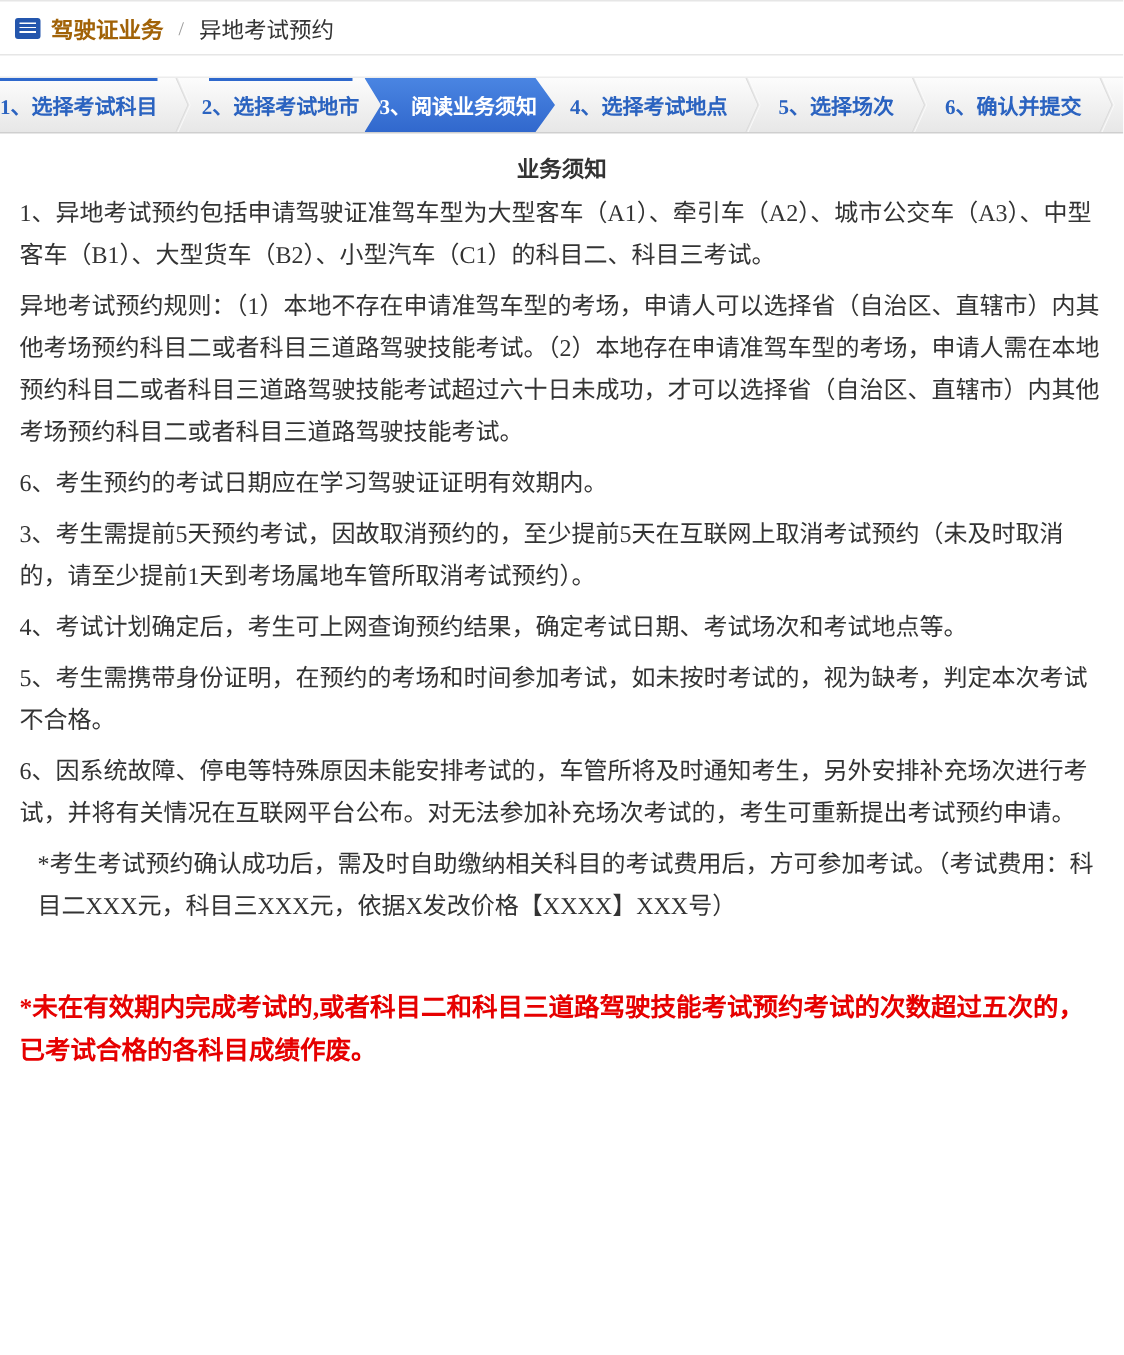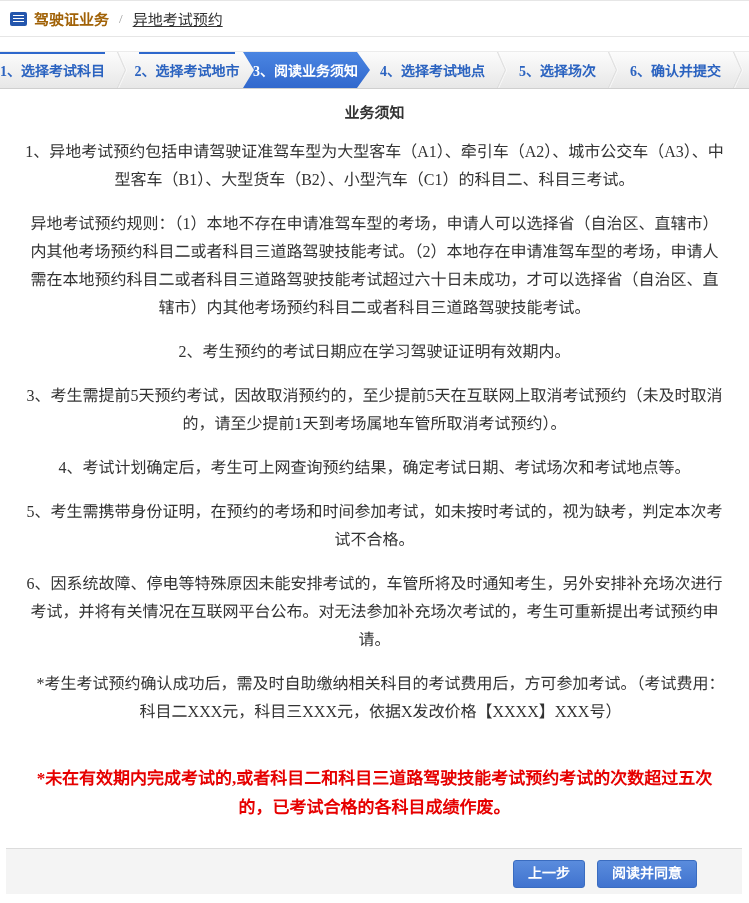--- a/index.html
+++ b/index.html
@@ -17,21 +17,21 @@
   .bc-icon{
     width:17px;height:14px;background:#2456ad;border-radius:2px;
     display:inline-block;position:relative;margin-right:7px;flex:0 0 auto;
   }
   .bc-icon::after{
     content:"";position:absolute;left:3px;right:3px;top:3px;bottom:3px;
     background:repeating-linear-gradient(to bottom,#fff 0 1px,transparent 1px 3px);
   }
   .bc-link{color:#a16207;font-size:15px;font-weight:bold;text-decoration:none;cursor:pointer;}
   .bc-sep{color:#999;font-size:13px;margin:0 10px;}
-  .bc-current{color:#333;font-size:15px;text-decoration:underline;}
+  .bc-current{color:#333;font-size:15px;}
   
   .stepbar{
     margin-top:14px;height:36px;display:flex;align-items:stretch;
     background:linear-gradient(to bottom,#fcfcfc,#e7e7e7);
     border-top:1px solid #ececec;border-bottom:1px solid #cfcfcf;gap:10px;
   }
   .step{
     display:flex;align-items:center;justify-content:center;
     font-size:14px;font-weight:bold;color:#2b63c0;white-space:nowrap;
   }
@@ -60,21 +60,21 @@
   
   .content{padding:0 7px;}
   .notice-title{
     margin:12px 0 0;text-align:center;
     font-size:15px;font-weight:bold;color:#333;
   }
   .notice-subtitle{
     margin:17px 0 9px;text-align:center;
     font-size:20px;font-weight:normal;color:#333;
   }
-  .content p{margin:16px;font-size:16px;line-height:28px;color:#333;text-align:center;}
+  .content p{margin:6px;font-size:16px;line-height:28px;color:#333;}
   p.fee{padding-left:12px;}
   p.warning{
     margin-top:38px;color:#e60000;font-weight:bold;
     font-size:17px;line-height:29px;
   }
   
   .footer{
     position:absolute;left:6px;right:7px;top:847px;height:46px;
     background:#f4f4f4;border-top:1px solid #dcdcdc;
     text-align:right;padding-right:45px;box-sizing:border-box;
@@ -124,28 +124,24 @@
     </div>
     <div class="sep"></div>
     <div class="filler"></div>
   </div>
 
   <div class="content">
     <h3 class="notice-title">业务须知</h3>
 
     <p>1、异地考试预约包括申请驾驶证准驾车型为大型客车（A1）、牵引车（A2）、城市公交车（A3）、中型客车（B1）、大型货车（B2）、小型汽车（C1）的科目二、科目三考试。</p>
     <p>异地考试预约规则：（1）本地不存在申请准驾车型的考场，申请人可以选择省（自治区、直辖市）内其他考场预约科目二或者科目三道路驾驶技能考试。（2）本地存在申请准驾车型的考场，申请人需在本地预约科目二或者科目三道路驾驶技能考试超过六十日未成功，才可以选择省（自治区、直辖市）内其他考场预约科目二或者科目三道路驾驶技能考试。</p>
-    <p>2、考生预约的考试日期应在学习驾驶证证明有效期内。</p>
+    <p>6、考生预约的考试日期应在学习驾驶证证明有效期内。</p>
     <p>3、考生需提前5天预约考试，因故取消预约的，至少提前5天在互联网上取消考试预约（未及时取消的，请至少提前1天到考场属地车管所取消考试预约）。</p>
     <p>4、考试计划确定后，考生可上网查询预约结果，确定考试日期、考试场次和考试地点等。</p>
     <p>5、考生需携带身份证明，在预约的考场和时间参加考试，如未按时考试的，视为缺考，判定本次考试不合格。</p>
     <p>6、因系统故障、停电等特殊原因未能安排考试的，车管所将及时通知考生，另外安排补充场次进行考试，并将有关情况在互联网平台公布。对无法参加补充场次考试的，考生可重新提出考试预约申请。</p>
     <p class="fee">*考生考试预约确认成功后，需及时自助缴纳相关科目的考试费用后，方可参加考试。（考试费用：科目二XXX元，科目三XXX元，依据X发改价格【XXXX】XXX号）</p>
 
     <p class="warning">*未在有效期内完成考试的,或者科目二和科目三道路驾驶技能考试预约考试的次数超过五次的，已考试合格的各科目成绩作废。</p>
   </div>
 
-  <div class="footer">
-    <button class="btn">上一步</button>
-    <button class="btn">阅读并同意</button>
-  </div>
 
 </div>
 
 </body></html>

